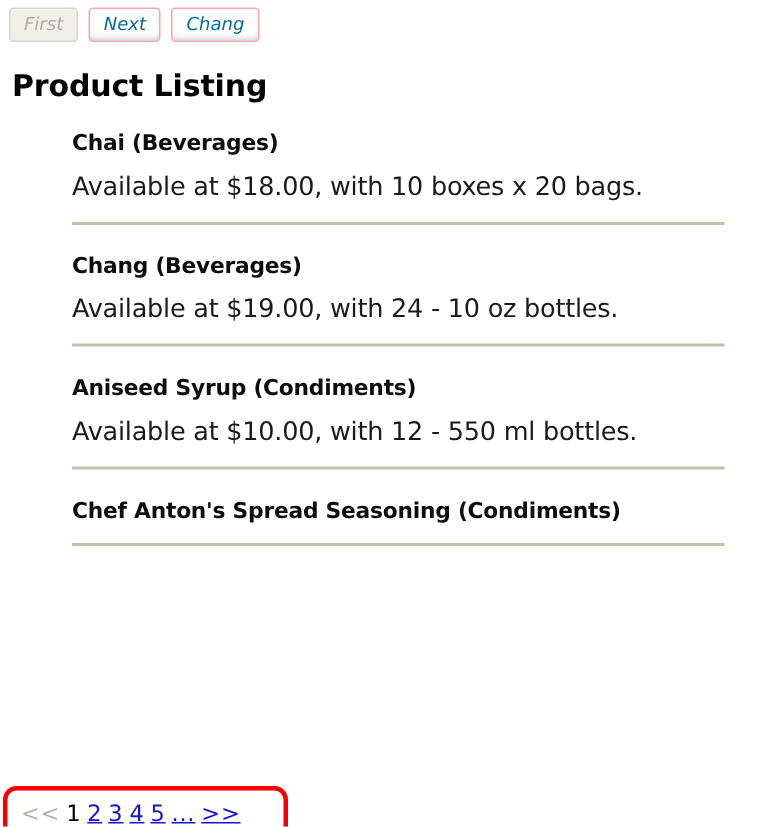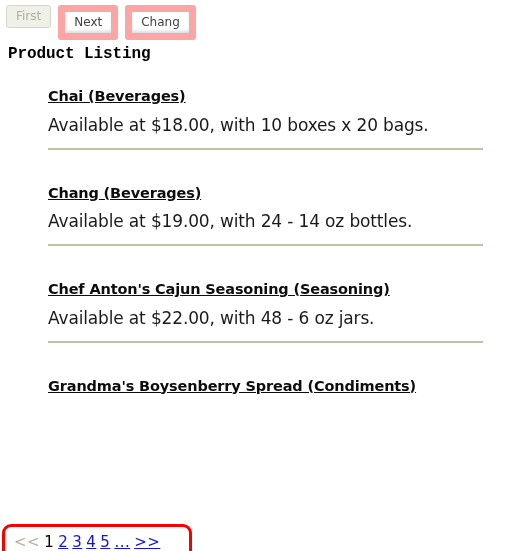--- a/index.html
+++ b/index.html
@@ -28,84 +28,83 @@
   }
   .nav-btn {
     font-family: "DejaVu Sans", sans-serif;
     font-size: 12px;
     line-height: 1;
     padding: 4px 9px 5px 9px;
     border-radius: 3px;
     background: #ffffff;
     cursor: pointer;
     white-space: nowrap;
+    font-style: italic;
   }
   .nav-btn.enabled {
-    border: 7px solid #fca5a5;
-    color: #404040;
+    border: 1px solid #fca5a5;
+    color: #0369a1;
     box-shadow: inset 0 -3px 4px -2px rgba(120,140,170,0.45);
     text-align: center;
   }
   .nav-btn.disabled {
     border: 1px solid #d7d5c8;
     background: #f1f0e8;
     color: #b0aea0;
     cursor: default;
   }
 
   
   #page-title {
     position: absolute;
     left: 8px;
     top: 45px;
     margin: 0;
-    font-size: 16px;
+    font-size: 20px;
     font-weight: bold;
     color: #000000;
     letter-spacing: -0.1px;
-    font-family: Liberation Mono, monospace;
   }
 
   
   #product-list {
     position: absolute;
     left: 48px;
     top: 86px;
     width: 436px;
   }
   .product-item {
     position: relative;
   }
   .product-title {
     margin: 0;
     font-size: 14.5px;
     font-weight: bold;
     color: #0d0d0d;
     line-height: 1.0;
     padding-top: 3px;
     letter-spacing: -0.15px;
-    text-decoration: underline;
   }
   .product-desc {
     margin: 0;
     padding-top: 13px;
     font-size: 17px;
     color: #1a1a1a;
     line-height: 1.0;
     letter-spacing: -0.15px;
   }
   .product-rule {
     height: 0;
     border: 0;
     border-top: 2px solid #c3bfa9;
     margin: 14px 0 0 0;
     width: 435px;
   }
   .product-item + .product-item .product-title {
-    padding-top: 36px;
+    padding-top: 21px;
   }
 
   
   #pagination-wrap {
     position: absolute;
     left: 2px;
     top: 524px;
     width: 190px;
     height: 36px;
     border: 3px solid #f90000;
@@ -152,28 +151,31 @@
 <h1 id="page-title">Product Listing</h1>
 
 <div id="product-list">
     <div class="product-item">
       <div class="product-title">Chai (Beverages)</div>
       <div class="product-desc">Available at $18.00, with 10 boxes x 20 bags.</div>
       <hr class="product-rule">
     </div>
     <div class="product-item">
       <div class="product-title">Chang (Beverages)</div>
-      <div class="product-desc">Available at $19.00, with 24 - 14 oz bottles.</div>
+      <div class="product-desc">Available at $19.00, with 24 - 10 oz bottles.</div>
       <hr class="product-rule">
     </div>
     <div class="product-item">
-      <div class="product-title">Chef Anton's Cajun Seasoning (Seasoning)</div>
-      <div class="product-desc">Available at $22.00, with 48 - 6 oz jars.</div>
+      <div class="product-title">Aniseed Syrup (Condiments)</div>
+      <div class="product-desc">Available at $10.00, with 12 - 550 ml bottles.</div>
       <hr class="product-rule">
     </div>
     <div class="product-item">
-      <div class="product-title">Grandma's Boysenberry Spread (Condiments)</div>
+      <div class="product-title">Chef Anton's Spread Seasoning (Condiments)</div>
+      <hr class="product-rule">
+    </div>
+    <div class="product-item">
     </div>
   </div>
 
 <div id="pagination-wrap">
   <div id="pagination"><span class="pg pg-disabled">&lt;&lt;</span><span class="pg pg-current">1</span><span class="pg pg-link">2</span><span class="pg pg-link">3</span><span class="pg pg-link">4</span><span class="pg pg-link">5</span><span class="pg pg-link">...</span><span class="pg pg-link">&gt;&gt;</span></div>
 </div>
 
 </body></html>

